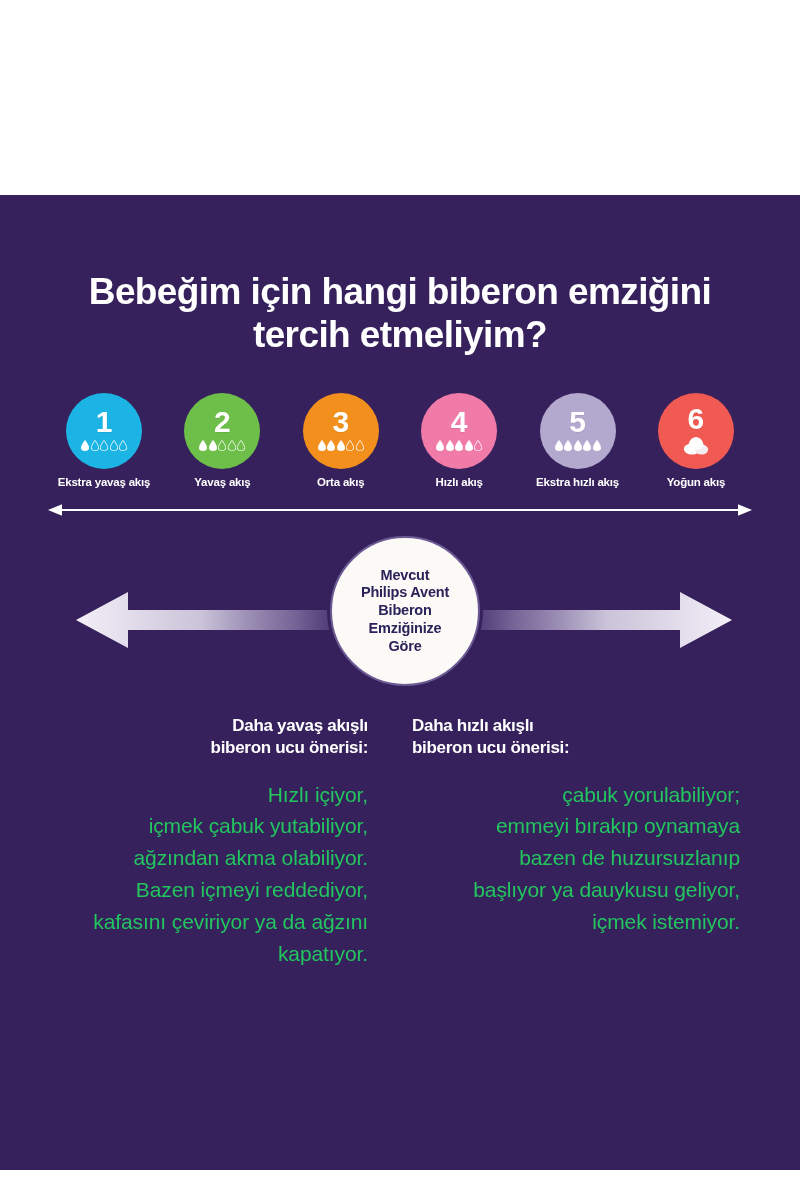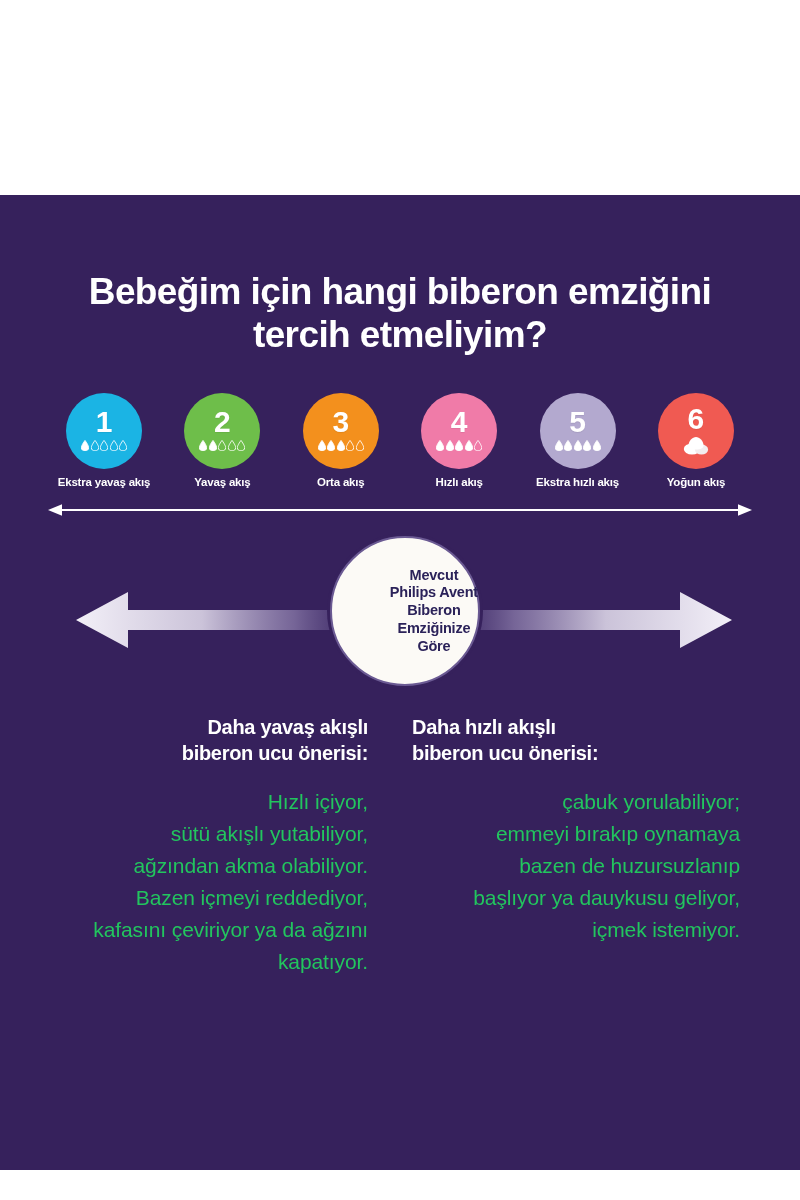--- a/index.html
+++ b/index.html
@@ -83,21 +83,21 @@
 
   
   .center-circle {
     position:absolute;
     left:330px; top:341px;
     width:150px; height:150px;
     border-radius:50%;
     background:#FCFAF6;
     border:2px solid #6B5A93;
     box-shadow:0 0 0 3px #36215C;
-    display:flex; align-items:center; justify-content:flex-end;
+    display:flex; align-items:center; justify-content:center;
     z-index:5;
   }
   .center-text {
     color:#2B2259;
     font-size:14.5px;
     font-weight:bold;
     line-height:1.22;
     text-align:center;
     letter-spacing:-0.2px;
   }
@@ -112,21 +112,21 @@
     position:absolute; left:40px; top:520px;
     width:720px;
     display:flex;
   }
   .col { width:350px; }
   .col-left  { padding-right:22px; text-align:right; }
   .col-right { padding-left:22px;  text-align:left; }
 
   .col-head {
     color:#ffffff;
-    font-size:20px;
+    font-size:17px;
     font-weight:bold;
     line-height:1.28;
     letter-spacing:-0.3px;
   }
   .col-head .strong { font-weight:bold; }
   .col-body {
     margin-top:20px;
     color:#22c55e;
     font-size:21px;
     font-weight:normal;
@@ -377,21 +377,21 @@
 
     <div class="cols">
 
       <div class="col col-left">
         <div class="col-head">
           <span>Daha yavaş akışlı</span><br>
           <span>biberon ucu önerisi:</span>
         </div>
         <div class="col-body" id="left-body">
             <span class="ln">Hızlı içiyor,</span>
-            <span class="ln">sütü akışlı yutabiliyor,</span>
+            <span class="ln">içmek çabuk yutabiliyor,</span>
             <span class="ln">ağzından akma olabiliyor.</span>
             <span class="ln">Bazen içmeyi reddediyor,</span>
             <span class="ln">kafasını çeviriyor ya da ağzını</span>
             <span class="ln">kapatıyor.</span>
           </div>
       </div>
 
       <div class="col col-right">
         <div class="col-head">
           <span>Daha </span><span class="strong">hızlı</span><span> akışlı</span><br>

